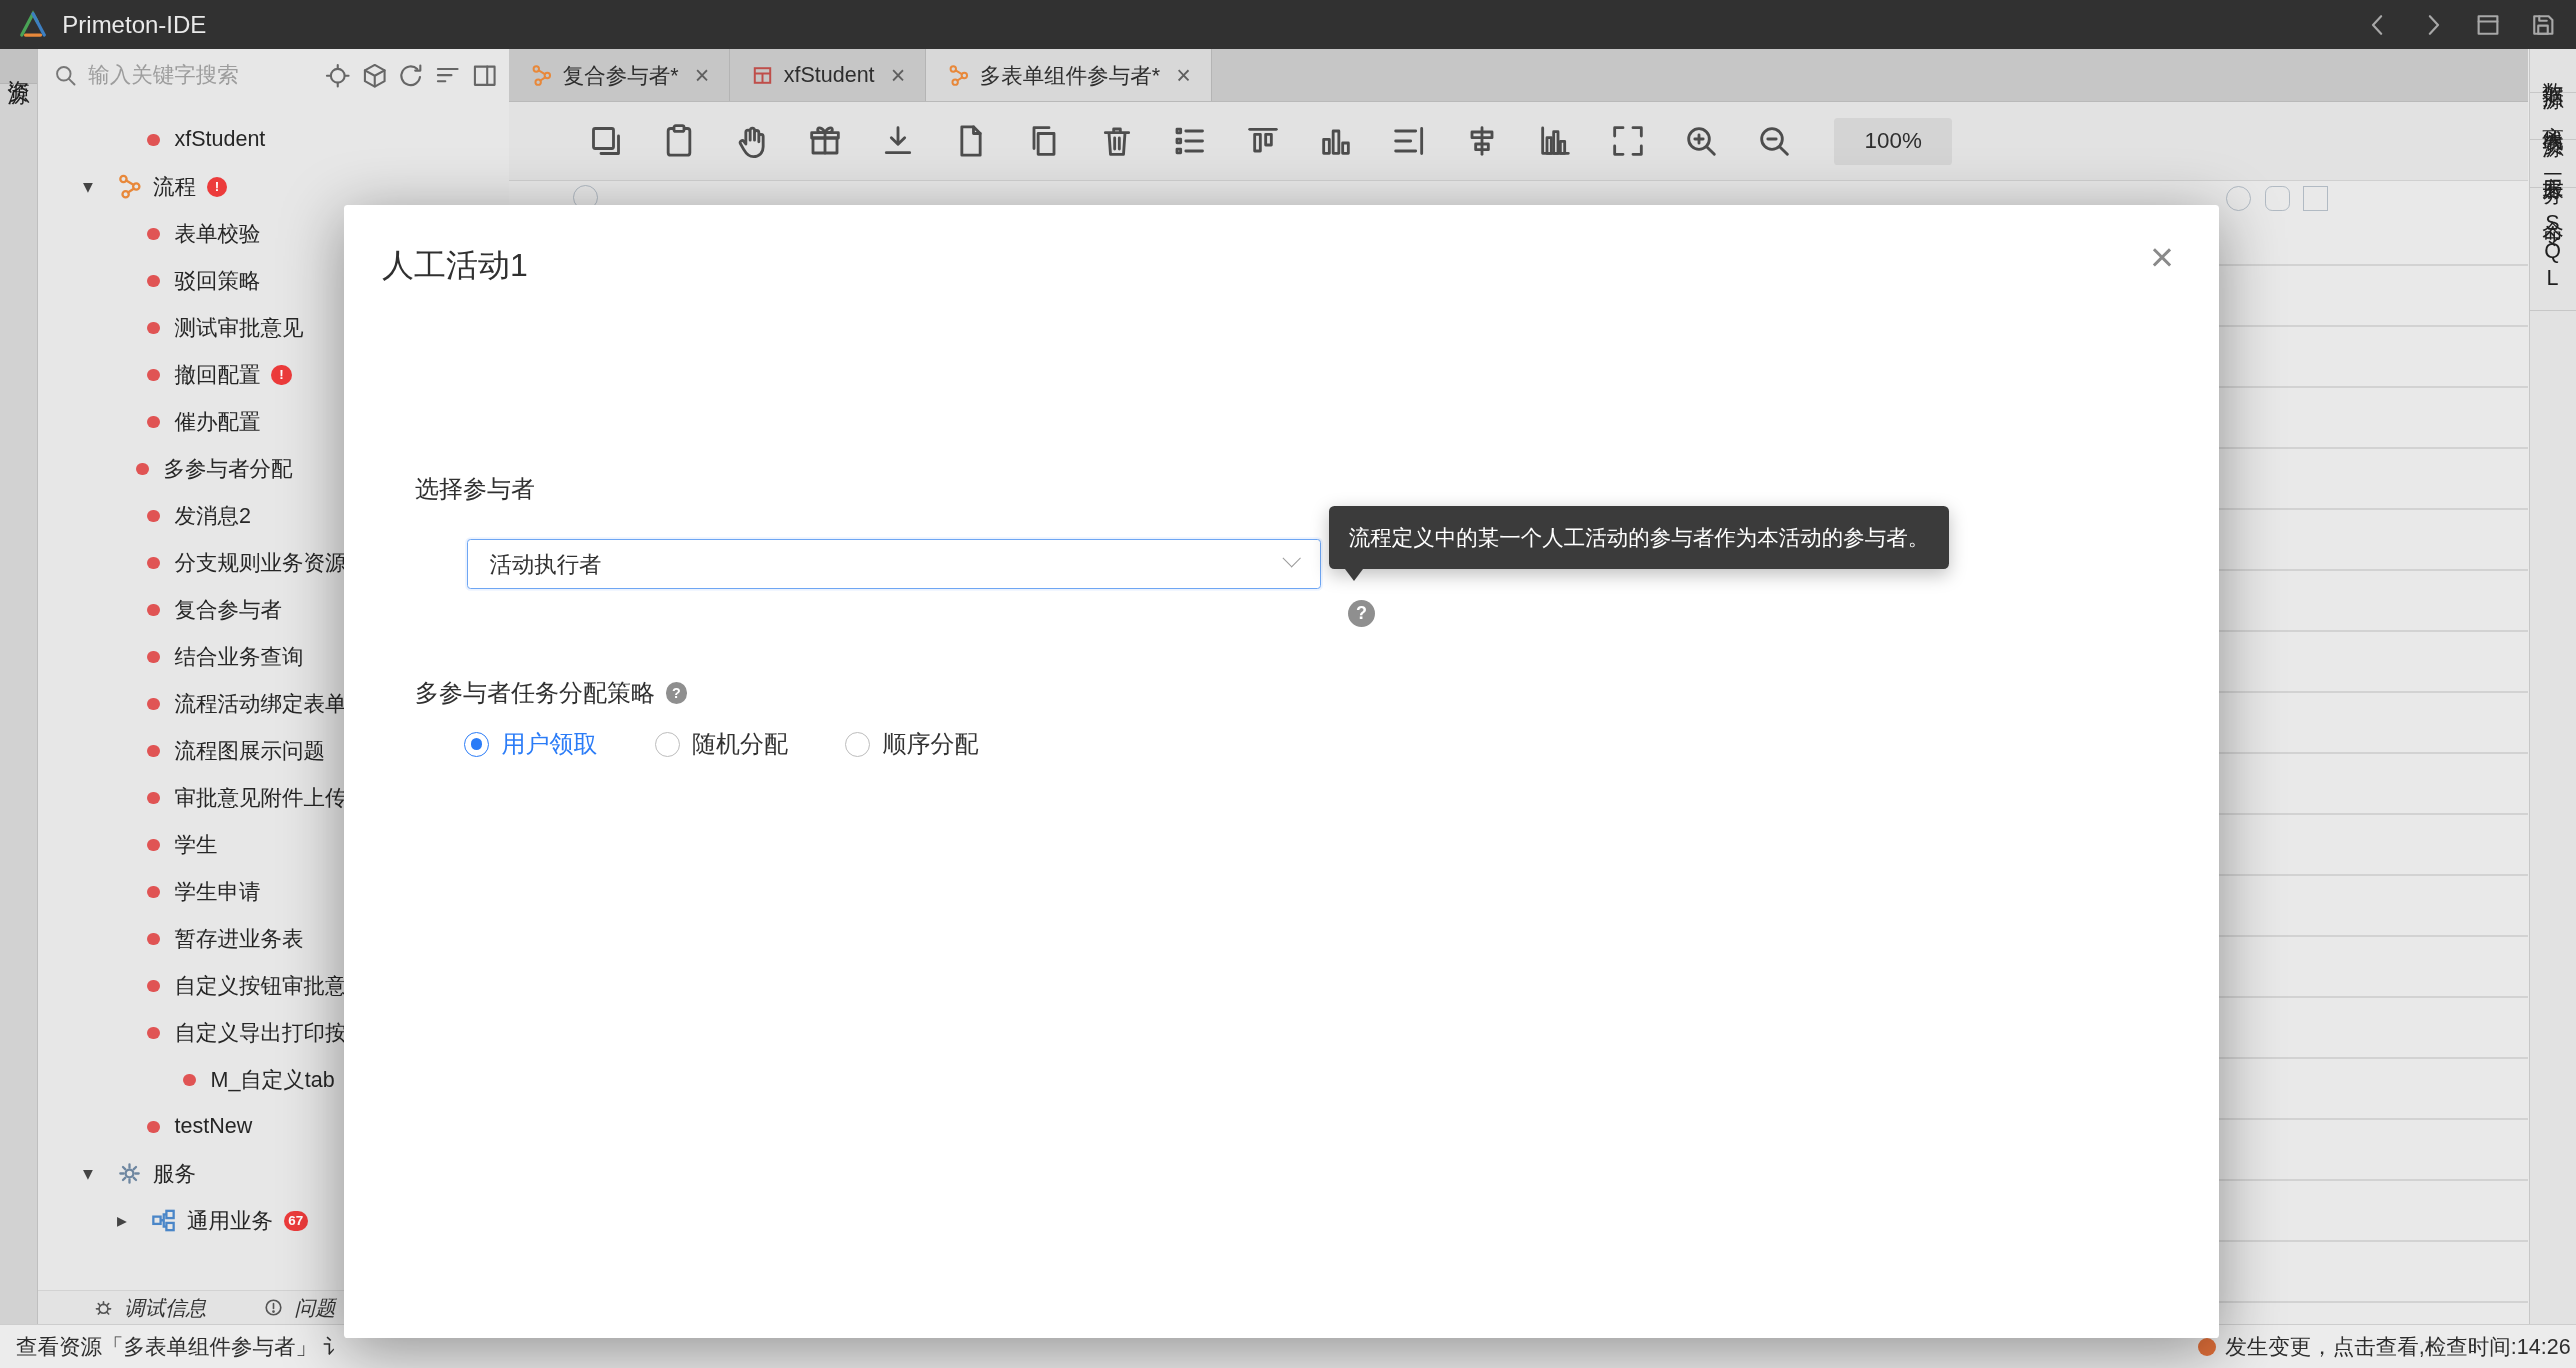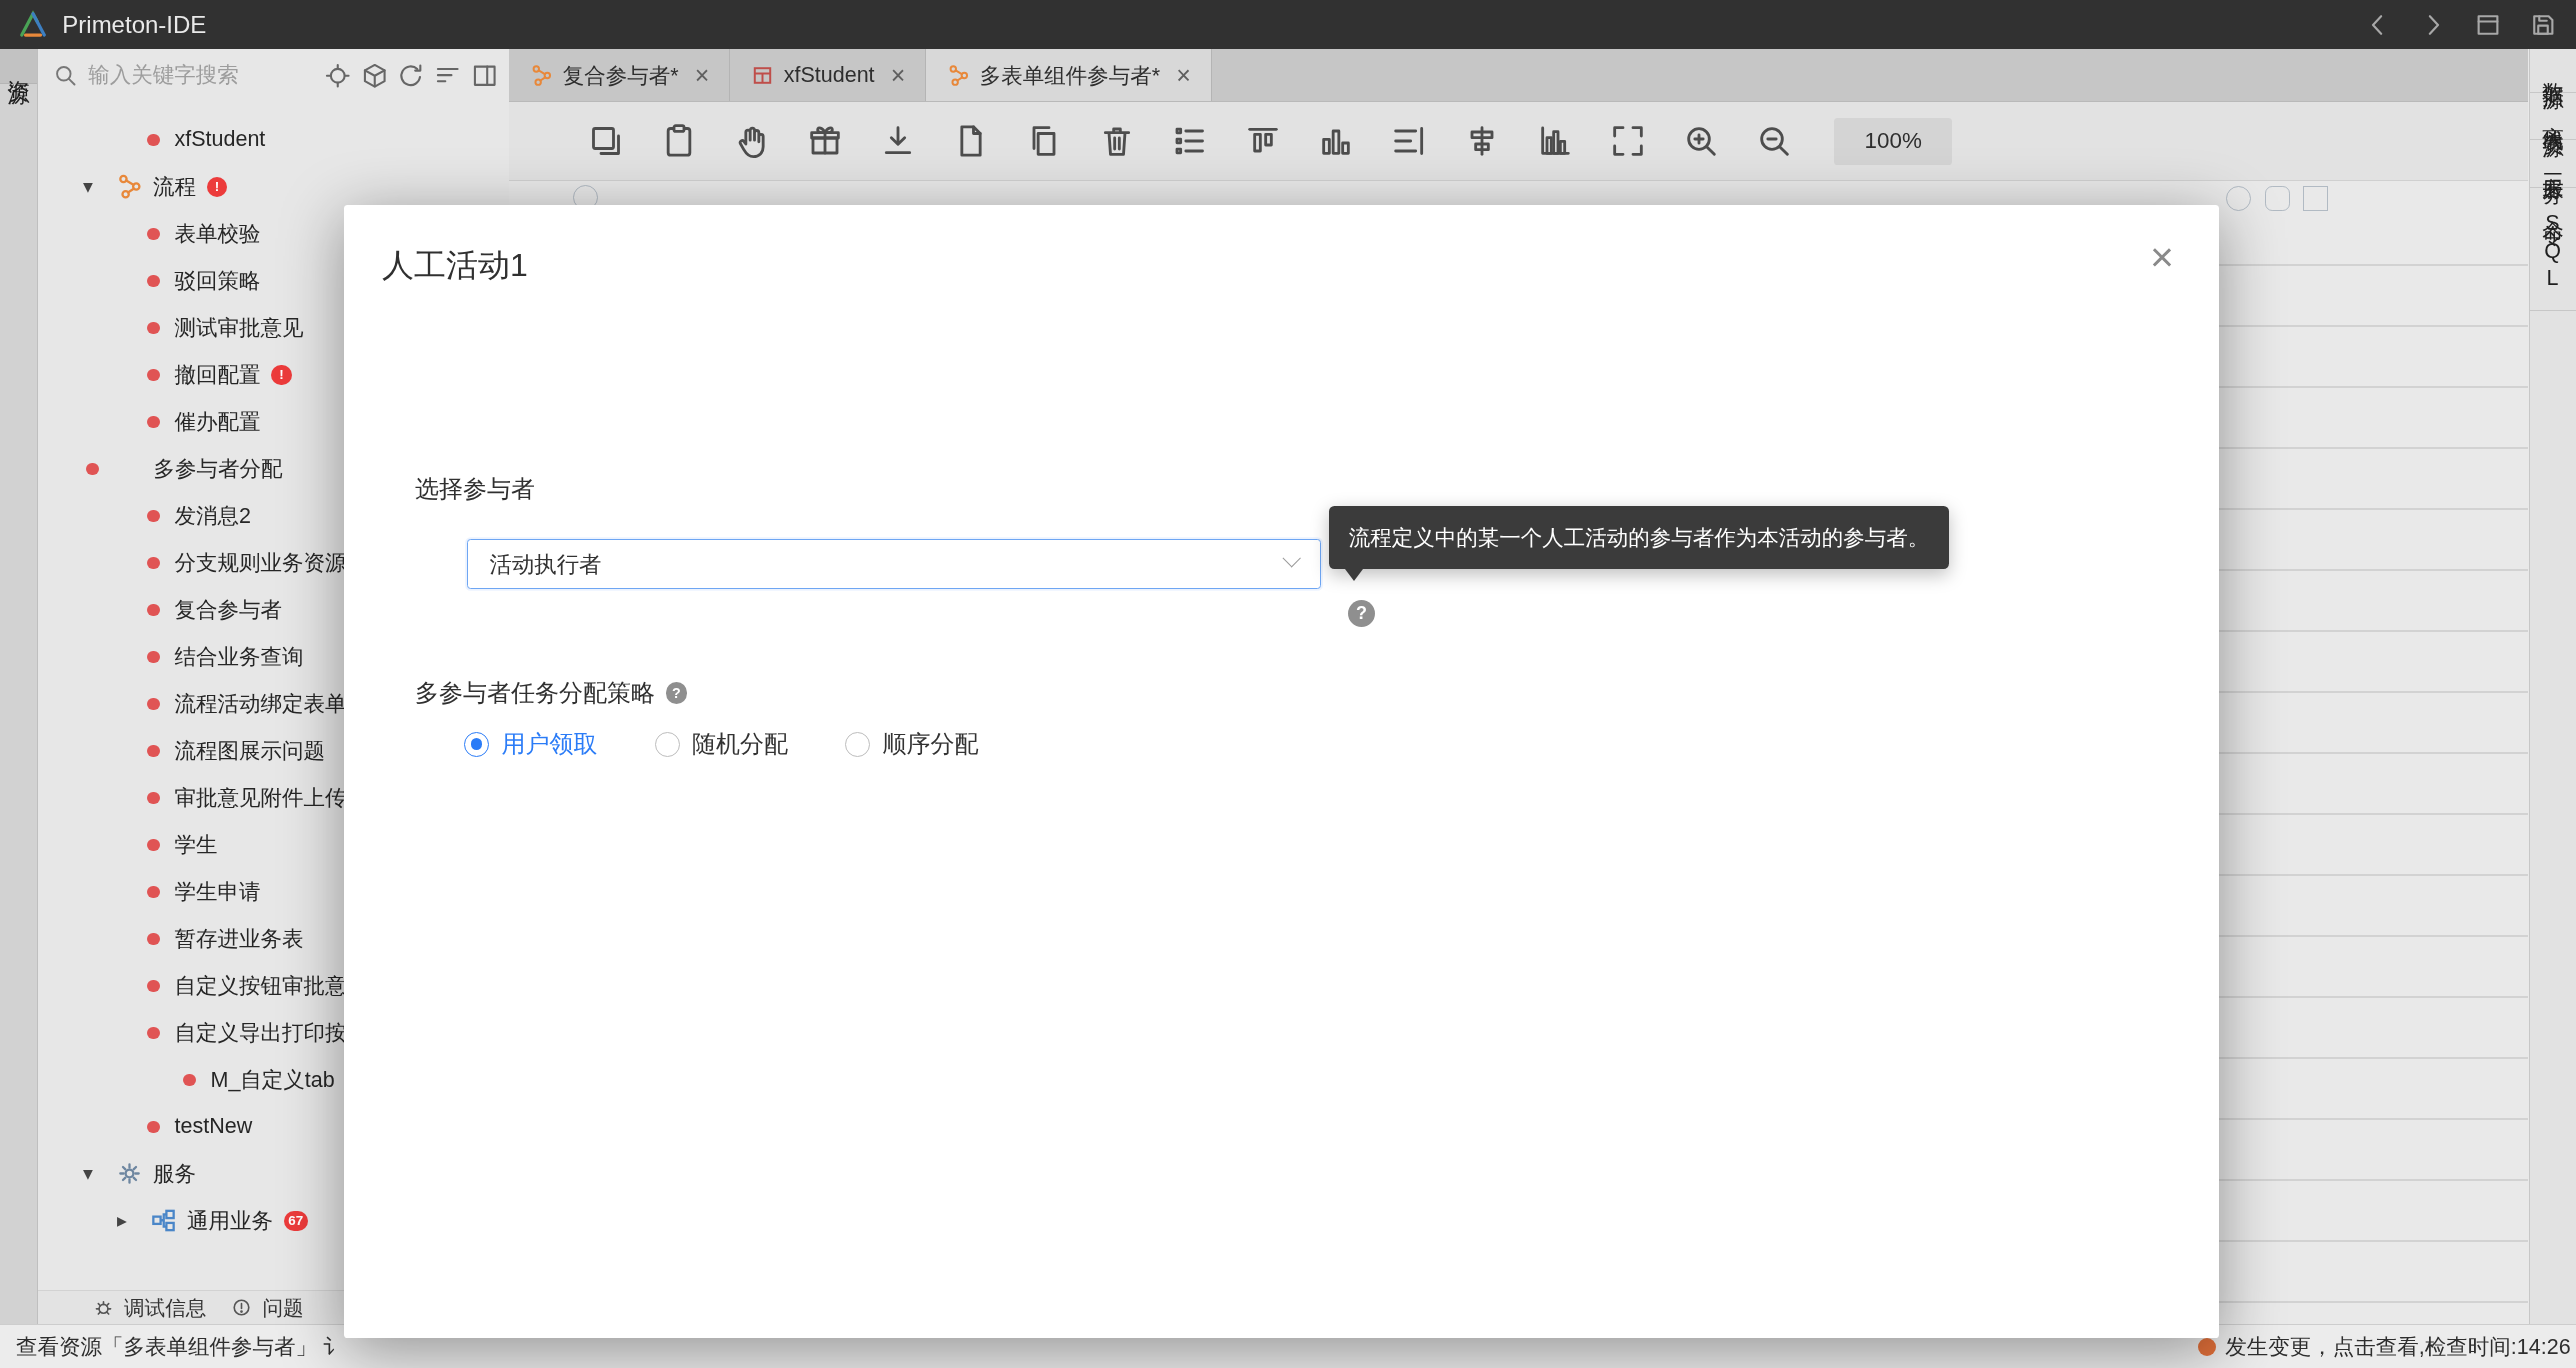--- a/index.html
+++ b/index.html
@@ -27,21 +27,21 @@
   .search-input::placeholder{color:#9d9d9d;}
   .sr-icons{display:flex;gap:7.2px;}
   .sicon{width:29.5px;height:29.5px;}
   .tree{flex:1;padding-top:14.3px;overflow:hidden;}
   .trow{height:47px;display:flex;align-items:center;font-size:21.5px;color:#262626;white-space:nowrap;}
   .trow.selected{background:#d1d1d1;}
   .arrow{width:32px;font-size:19.7px;color:#444;flex:0 0 32px;}
   .dot{width:12.5px;height:12.5px;border-radius:50%;background:#e05454;margin-right:15px;flex:0 0 12.5px;}
   .node-icn{width:29px;height:29px;margin-right:9px;flex:0 0 29px;}
   .badge{min-width:20.6px;height:20.6px;border-radius:10.7px;background:#ec3b3b;color:#fff;font-size:13.4px;display:inline-flex;align-items:center;justify-content:center;margin-left:10.7px;padding:0 4.5px;font-weight:bold;}
-  .sidebar-bottom{flex:0 0 34px;border-top:0.9px solid #d2d2d2;display:flex;align-items:center;gap:24px;padding-left:54px;background:#e3e3e3;}
+  .sidebar-bottom{flex:0 0 34px;border-top:0.9px solid #d2d2d2;display:flex;align-items:center;gap:56px;padding-left:54px;background:#e3e3e3;font-style:italic;}
   .sbitem{display:flex;align-items:center;gap:9px;font-size:20.6px;color:#333;}
   .sbicn{width:23px;height:23px;}
 
   
   .editor{position:absolute;top:49px;left:509px;width:2019px;height:1275px;display:flex;flex-direction:column;z-index:1;}
   .tabbar{flex:0 0 53px;background:#c6c6c6;display:flex;border-bottom:0.9px solid #b9b9b9;}
   .etab{display:flex;align-items:center;gap:9px;padding:0 19.7px;font-size:21.5px;color:#2e2e2e;border-right:0.9px solid #b4b4b4;background:#c6c6c6;}
   .etab.active{background:#d8d8d8;}
   .tabicn{width:25px;height:25px;}
   .etab-close{color:#5f5f5f;font-size:25px;margin-left:7.2px;line-height:1;}
@@ -209,21 +209,21 @@
       </div>
       <div class="trow" style="padding-left: 109px;">
         <span class="dot"></span>
         <span class="tlabel">撤回配置</span>
         <span class="badge">!</span>
       </div>
       <div class="trow" style="padding-left: 109px;">
         <span class="dot"></span>
         <span class="tlabel">催办配置</span>
       </div>
-      <div class="trow" style="padding-left: 48px; gap: 40px;">
+      <div class="trow" style="padding-left: 98px;">
         <span class="dot"></span>
         <span class="tlabel">多参与者分配</span>
       </div>
       <div class="trow" style="padding-left: 109px;">
         <span class="dot"></span>
         <span class="tlabel">发消息2</span>
       </div>
       <div class="trow" style="padding-left: 109px;">
         <span class="dot"></span>
         <span class="tlabel">分支规则业务资源</span>

